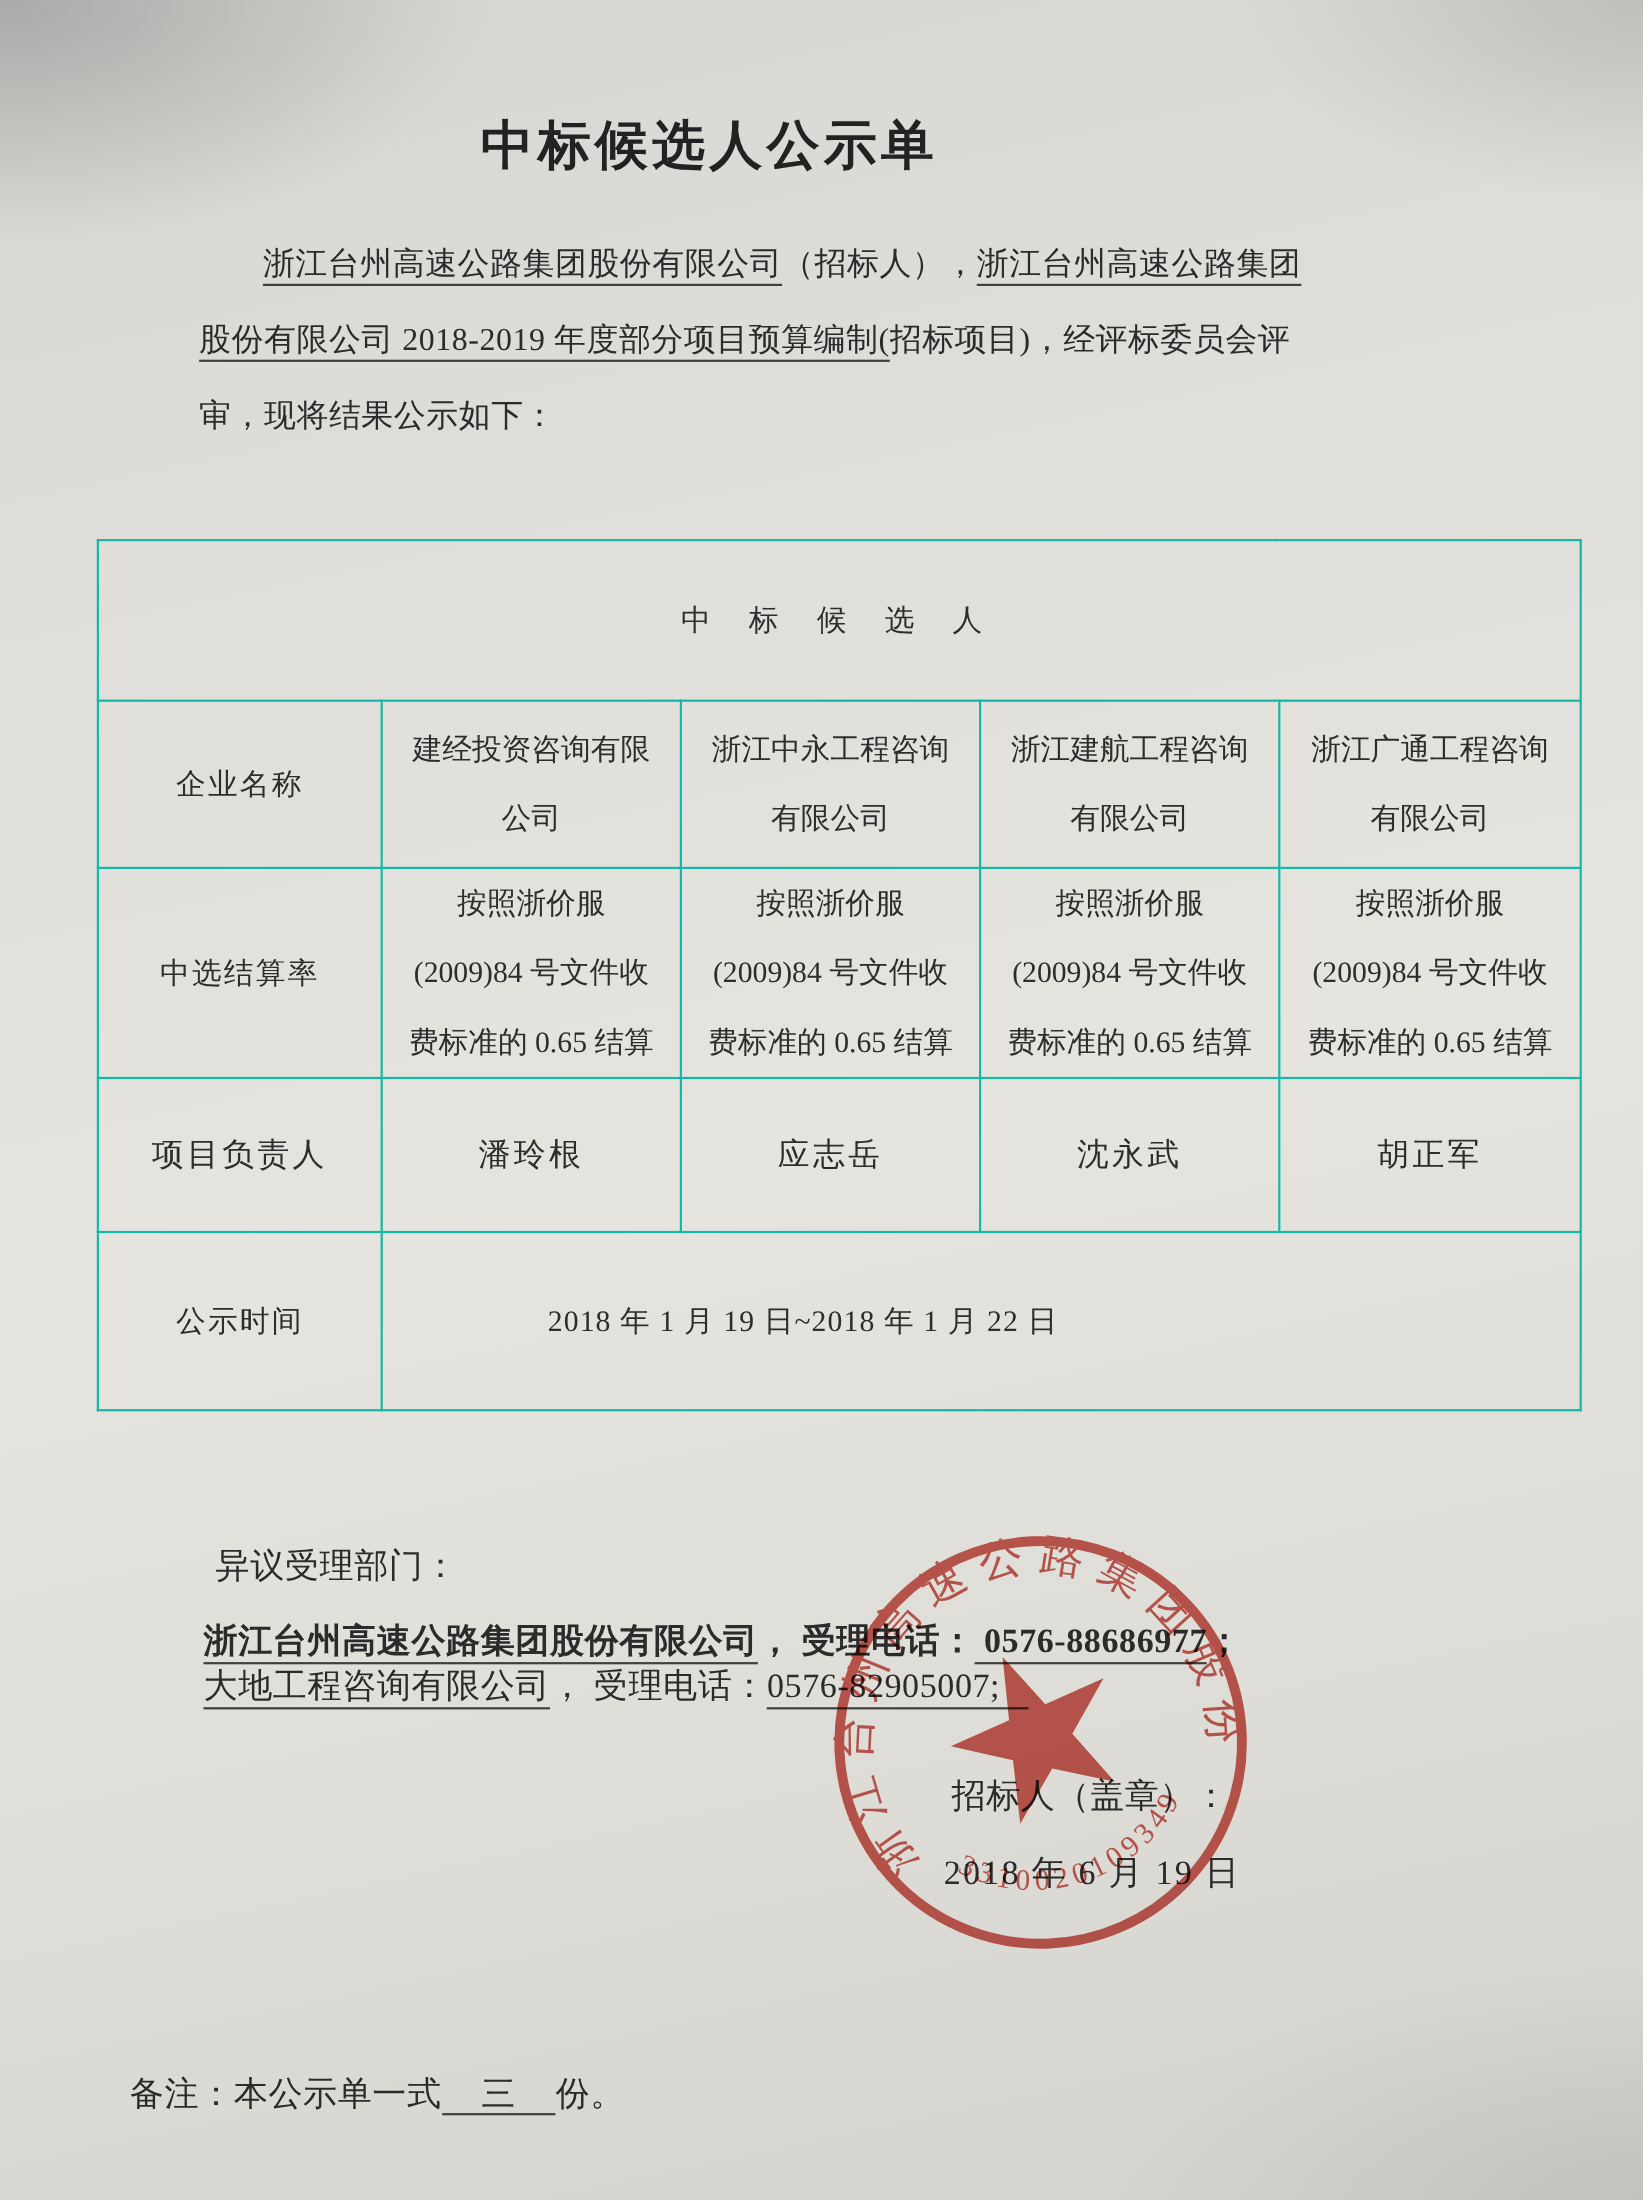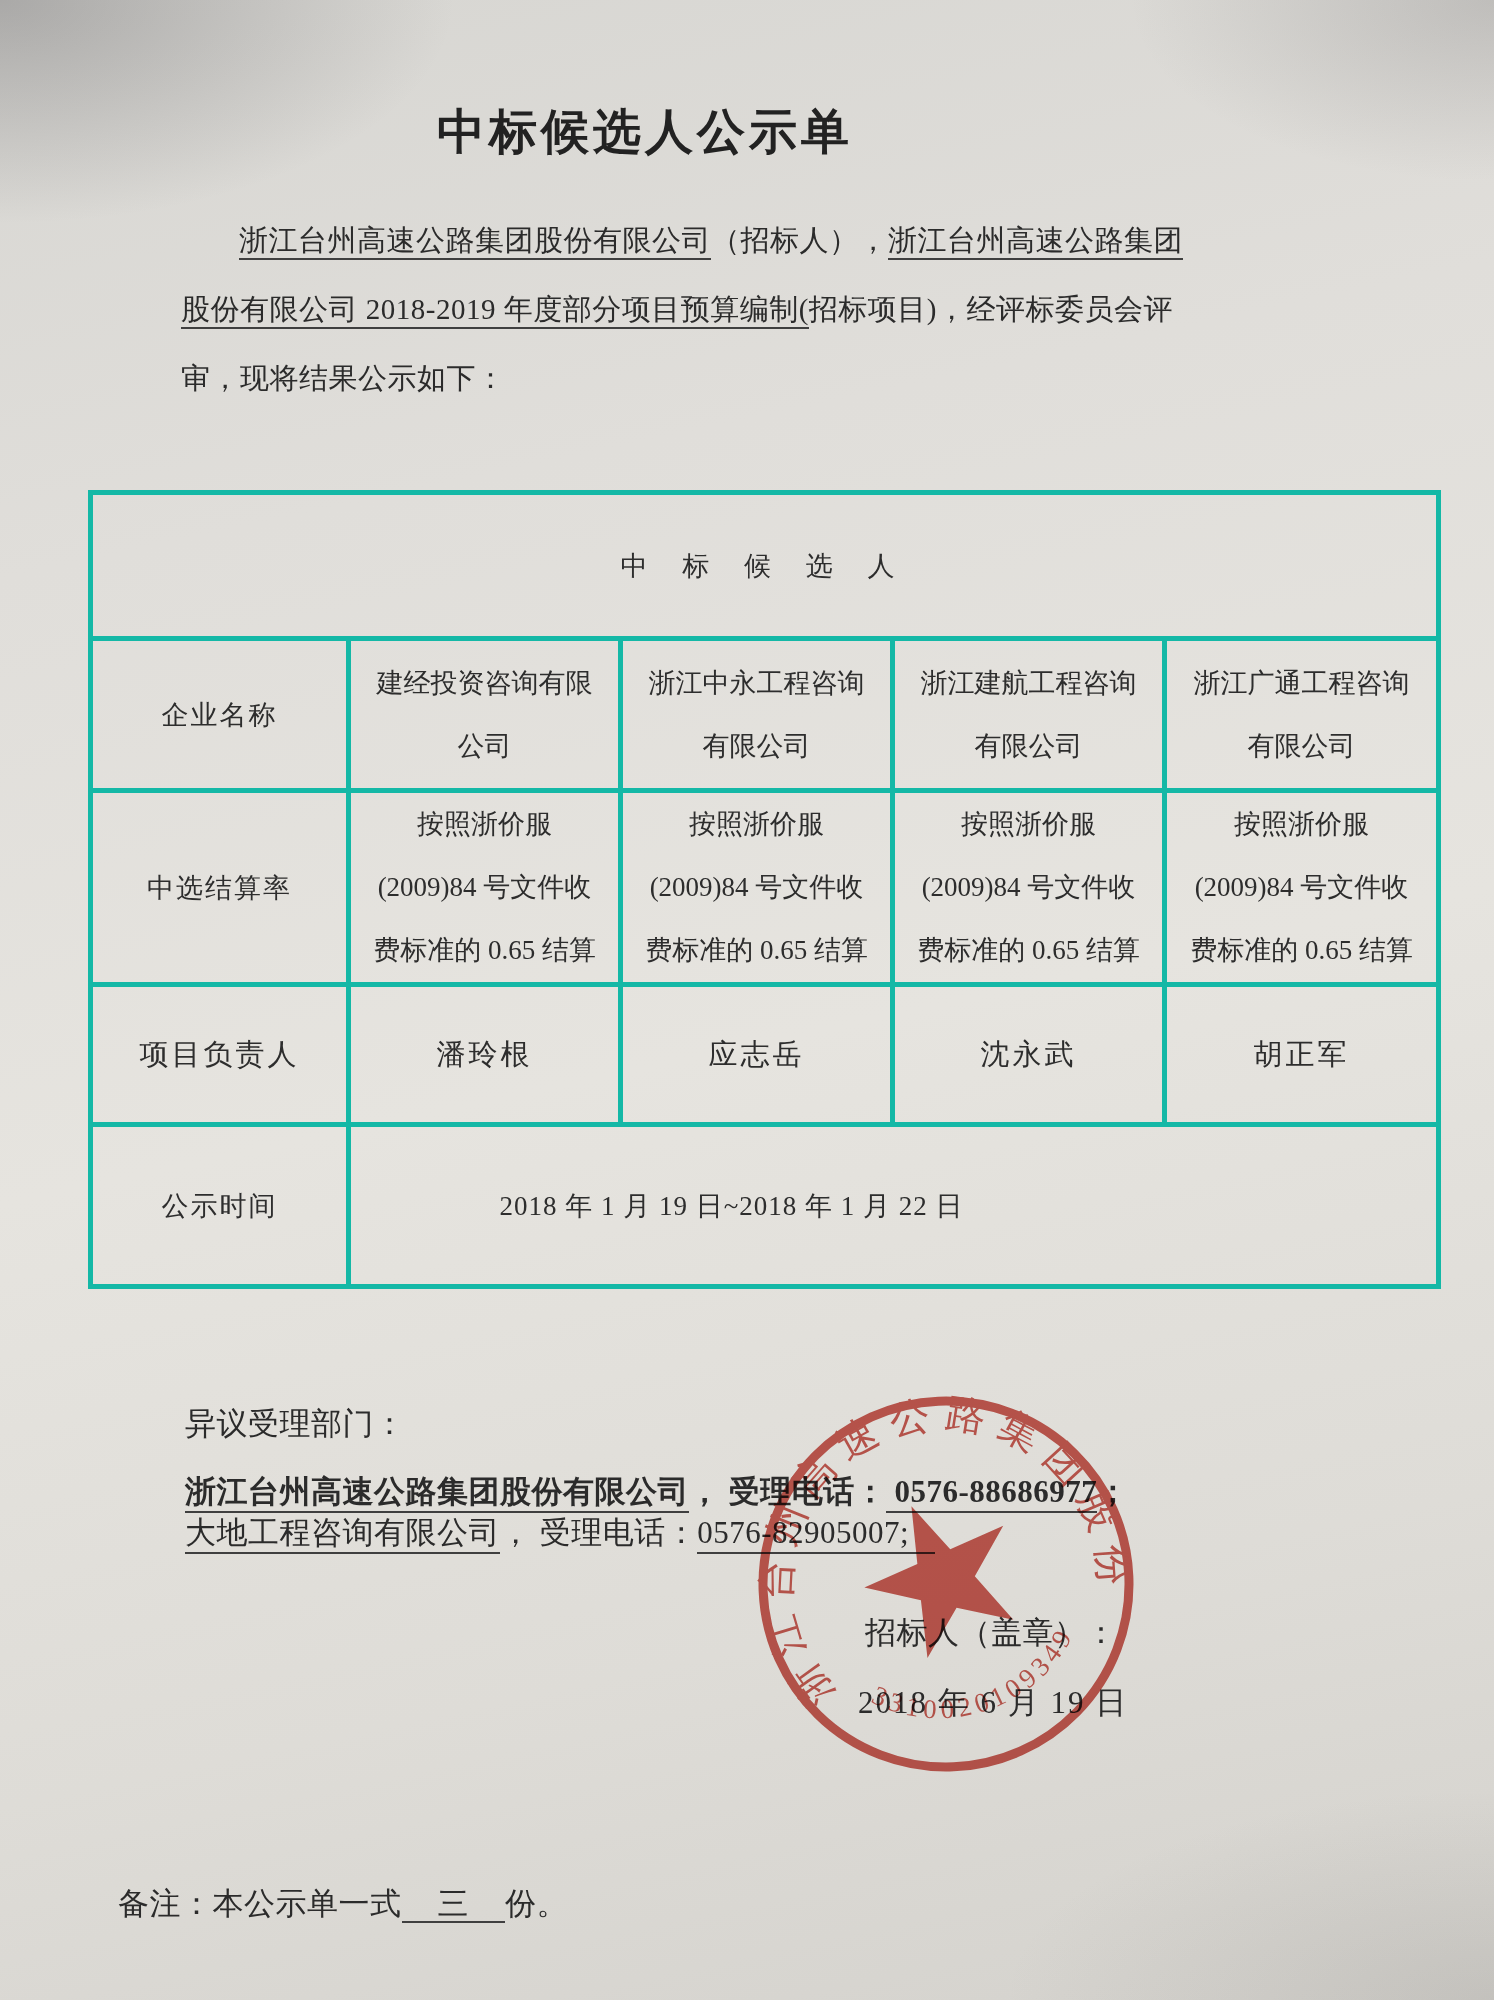--- a/index.html
+++ b/index.html
@@ -21,31 +21,31 @@
   .intro{
     left:136px;top:206px;width:1030px;
     font-size:29px;line-height:69px;letter-spacing:.5px;text-indent:58px;
   }
   .u{border-bottom:2px solid #3f3f3f;padding-bottom:2px;}
   
   .tbl{
     position:absolute;left:88px;top:490px;width:1348px;
     border-collapse:collapse;table-layout:fixed;color:#2d2d2d;
   }
-  .tbl td{border:5px solid #14b8a6;text-align:center;vertical-align:middle;padding:0 6px;font-size:27px;}
+  .tbl td{border:2px solid #14b8a6;text-align:center;vertical-align:middle;padding:0 6px;font-size:27px;}
   .c0{width:258px;}.c1{width:272px;}.c2{width:272px;}.c3{width:272px;}.c4{width:274px;}
   .r-head{height:146px;}.r-comp{height:152px;}.r-rate{height:186px;}.r-leader{height:140px;font-family:Liberation Mono, monospace;}.r-period{height:162px;}
   .thead{font-size:34px;letter-spacing:14px;font-weight:500;}
   .lbl{font-size:32px;letter-spacing:2px;}
   .cell-lines div{line-height:63px;}
   .r-leader td{font-size:29px;letter-spacing:3px;}
   .period{font-size:29px;padding-right:330px !important;letter-spacing:1px;margin-top:12px;}
   
   .f{position:absolute;font-size:31px;letter-spacing:.5px;}
-  .objection-heading{left:185px;top:1403px;}
+  .objection-heading{left:196px;top:1403px;}
   .line1{left:185px;top:1471px;font-weight:bold;}
   .line2{left:185px;top:1512px;}
   .phone-pad{padding-right:26px;}
   .seal-label{left:865px;top:1612px;}
   .seal-date{left:858px;top:1682px;letter-spacing:2px;}
   .note{left:118px;top:1883px;}
   .note-count{padding:0 36px;border-bottom:2.5px solid #3f3f3f;}
   
   .stamp{
     position:absolute;left:746px;top:1384px;width:400px;height:400px;

